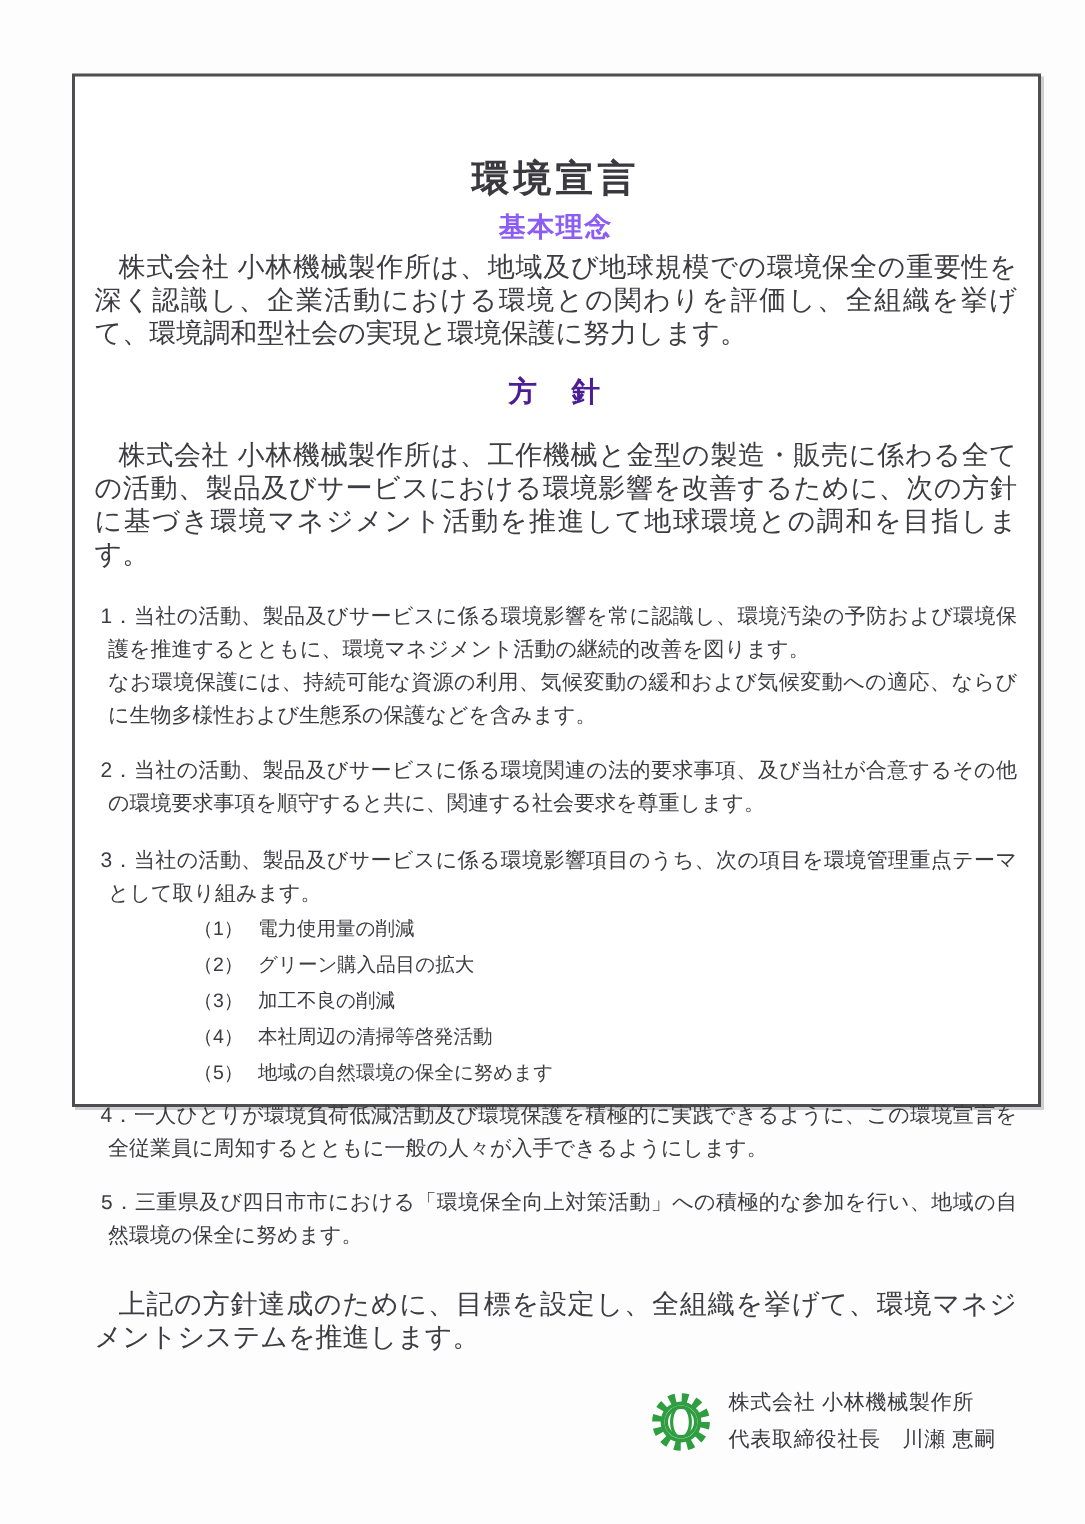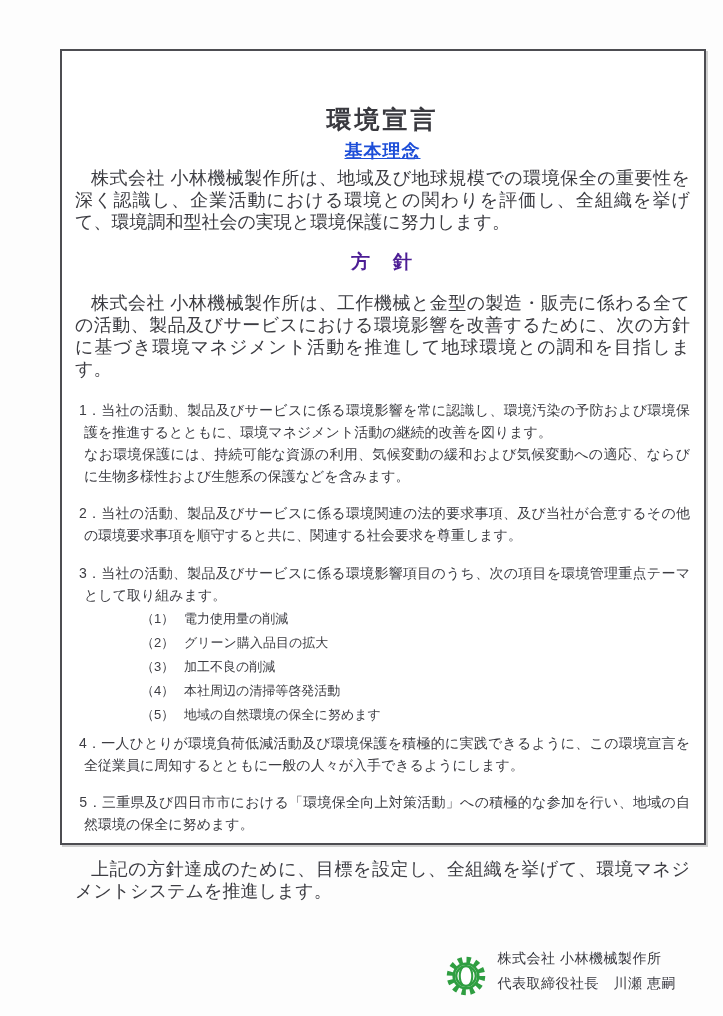--- a/index.html
+++ b/index.html
@@ -4,36 +4,35 @@
 <style>
   html,body{margin:0;padding:0;}
   body{
     width:723px;height:1016px;position:relative;overflow:hidden;
     background:#fdfdfd;
     font-family:"Liberation Sans","DejaVu Sans",sans-serif;
     color:#3c3c42;
     -webkit-font-smoothing:antialiased;
   }
   .frame{
-    position:absolute;left:60px;top:49px;width:646px;height:796px;
+    position:absolute;left:48px;top:49px;width:646px;height:689px;
     box-sizing:border-box;background:#fff;
     border:2px solid #4d4d52;
     box-shadow:2px 2px 0 rgba(150,150,150,.45);
     padding:52px 14px 0 13px;
   }
   .doc-title{
     margin:0;text-align:center;
     font-size:25px;line-height:32px;font-weight:700;letter-spacing:3px;
     color:#39393f;
   }
   .h-kihon{
     margin:6px 0 0;text-align:center;
     font-size:18px;line-height:20px;font-weight:600;letter-spacing:1px;
-    color:#1d4ed8;
-    text-decoration:underline;
+    color:#8b5cf6;
   }
   .h-policy{
     margin:18px 0 0;text-align:center;
     font-size:19px;line-height:21px;font-weight:600;letter-spacing:2px;
     color:#4c1d95;
   }
   .para{
     margin:6px 0 0;
     font-size:18px;line-height:22px;text-align:justify;text-indent:16px;
   }
@@ -46,22 +45,22 @@
   .i2{margin-top:15px;}
   .i3{margin-top:16px;}
   .i4{margin-top:5px;}
   .i5{margin-top:16px;font-family:Liberation Mono, monospace;}
   .note{display:block;text-indent:0;}
   .subitems{margin-top:1px;font-size:13px;line-height:24px;}
   .subitem{display:flex;padding-left:66px;}
   .snum{flex:0 0 43px;}
   .closing{margin-top:22px;}
   .signature{
-    margin-top:44px;padding-right:14px;
-    display:flex;justify-content:flex-end;align-items:flex-end;gap:12px;
+    margin-top:20px;padding-right:14px;
+    display:flex;justify-content:flex-end;align-items:center;gap:12px;
   }
   .logo{width:40px;height:40px;margin-top:2px;}
   .sig-lines{font-size:14px;line-height:25px;color:#393940;letter-spacing:.5px;}
 </style>
 </head>
 <body>
 
 <div class="scan">
   <div class="frame">
 

